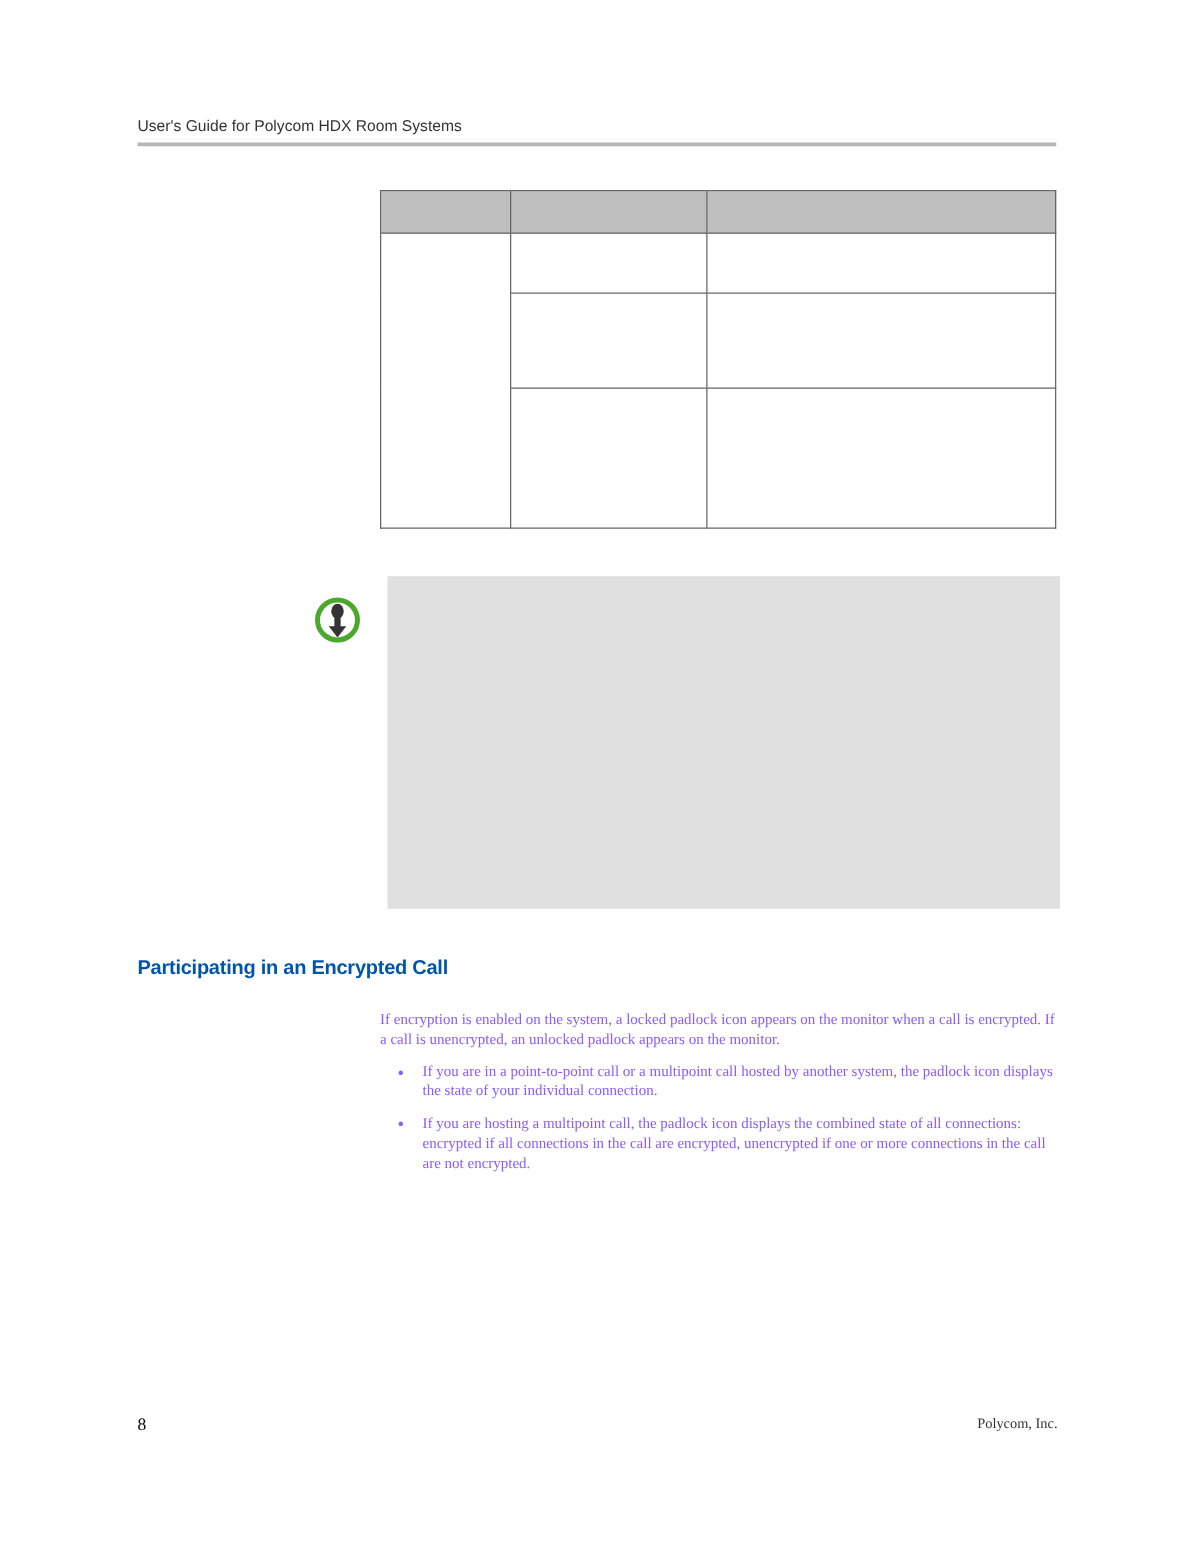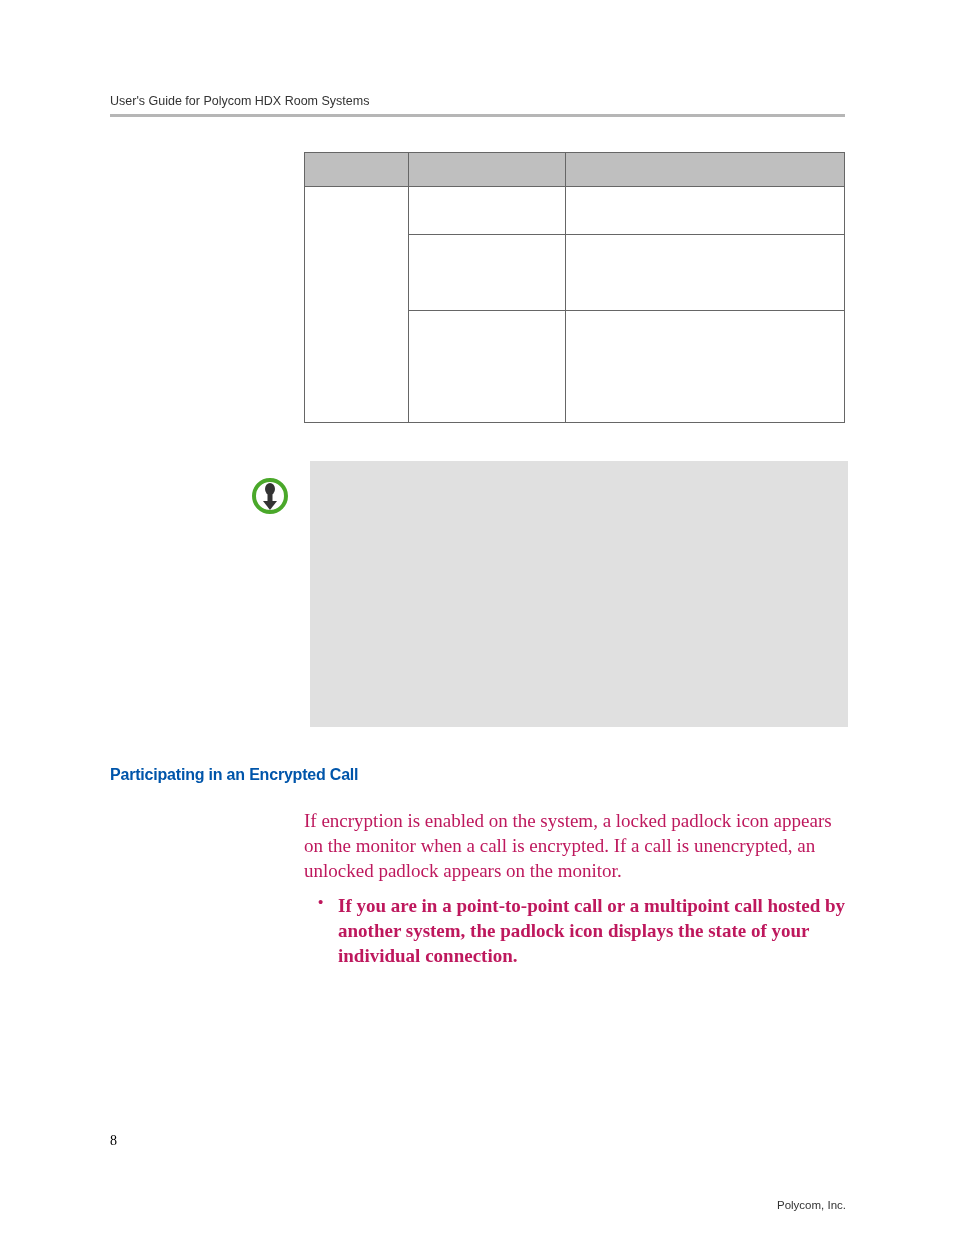--- a/index.html
+++ b/index.html
@@ -75,47 +75,47 @@
     color: #0055aa;
     letter-spacing: -0.2px;
   }
 
   
   .body {
     position: absolute;
     left: 304px;
     top: 808px;
     width: 542px;
-    font-size: 19px;
+    font-size: 12px;
     line-height: 1.32;
-    color: #be185d;
+    color: #8b5cf6;
   }
   .body p { margin-bottom: 10px; }
-  .body ul { list-style: none; margin: 2px 0 10px 0; font-weight: bold; }
+  .body ul { list-style: none; margin: 2px 0 10px 0; }
   .body li { position: relative; padding-left: 34px; margin-bottom: 10px; }
   .body li::before {
     content: "•";
     position: absolute;
     left: 14px;
     top: 0;
     font-size: 15px;
   }
 
   
   .page-num {
     position: absolute;
     left: 110px;
     top: 1133px;
     font-size: 14px;
   }
   .footer-right {
     position: absolute;
     right: 108px;
-    top: 1199px;
-    font-family: Liberation Sans, sans-serif;
+    top: 1133px;
+    font-family: Liberation Serif, serif;
     font-size: 11.5px;
     color: #333;
   }
 </style>
 </head>
 <body>
 
 <div class="page">
 
   <div class="running-head">User's Guide for Polycom HDX Room Systems</div>
@@ -159,19 +159,20 @@
   </svg>
 
   <div class="infobox"></div>
 
   <div class="heading">Participating in an Encrypted Call</div>
 
   <div class="body">
     <p>If encryption is enabled on the system, a locked padlock icon appears on the monitor when a call is encrypted. If a call is unencrypted, an unlocked padlock appears on the monitor.</p>
     <ul>
       <li>If you are in a point-to-point call or a multipoint call hosted by another system, the padlock icon displays the state of your individual connection.</li>
+      <li>If you are hosting a multipoint call, the padlock icon displays the combined state of all connections: encrypted if all connections in the call are encrypted, unencrypted if one or more connections in the call are not encrypted.</li>
     </ul>
   </div>
 
   <div class="page-num">8</div>
   <div class="footer-right">Polycom, Inc.</div>
 
 </div>
 
 </body></html>

